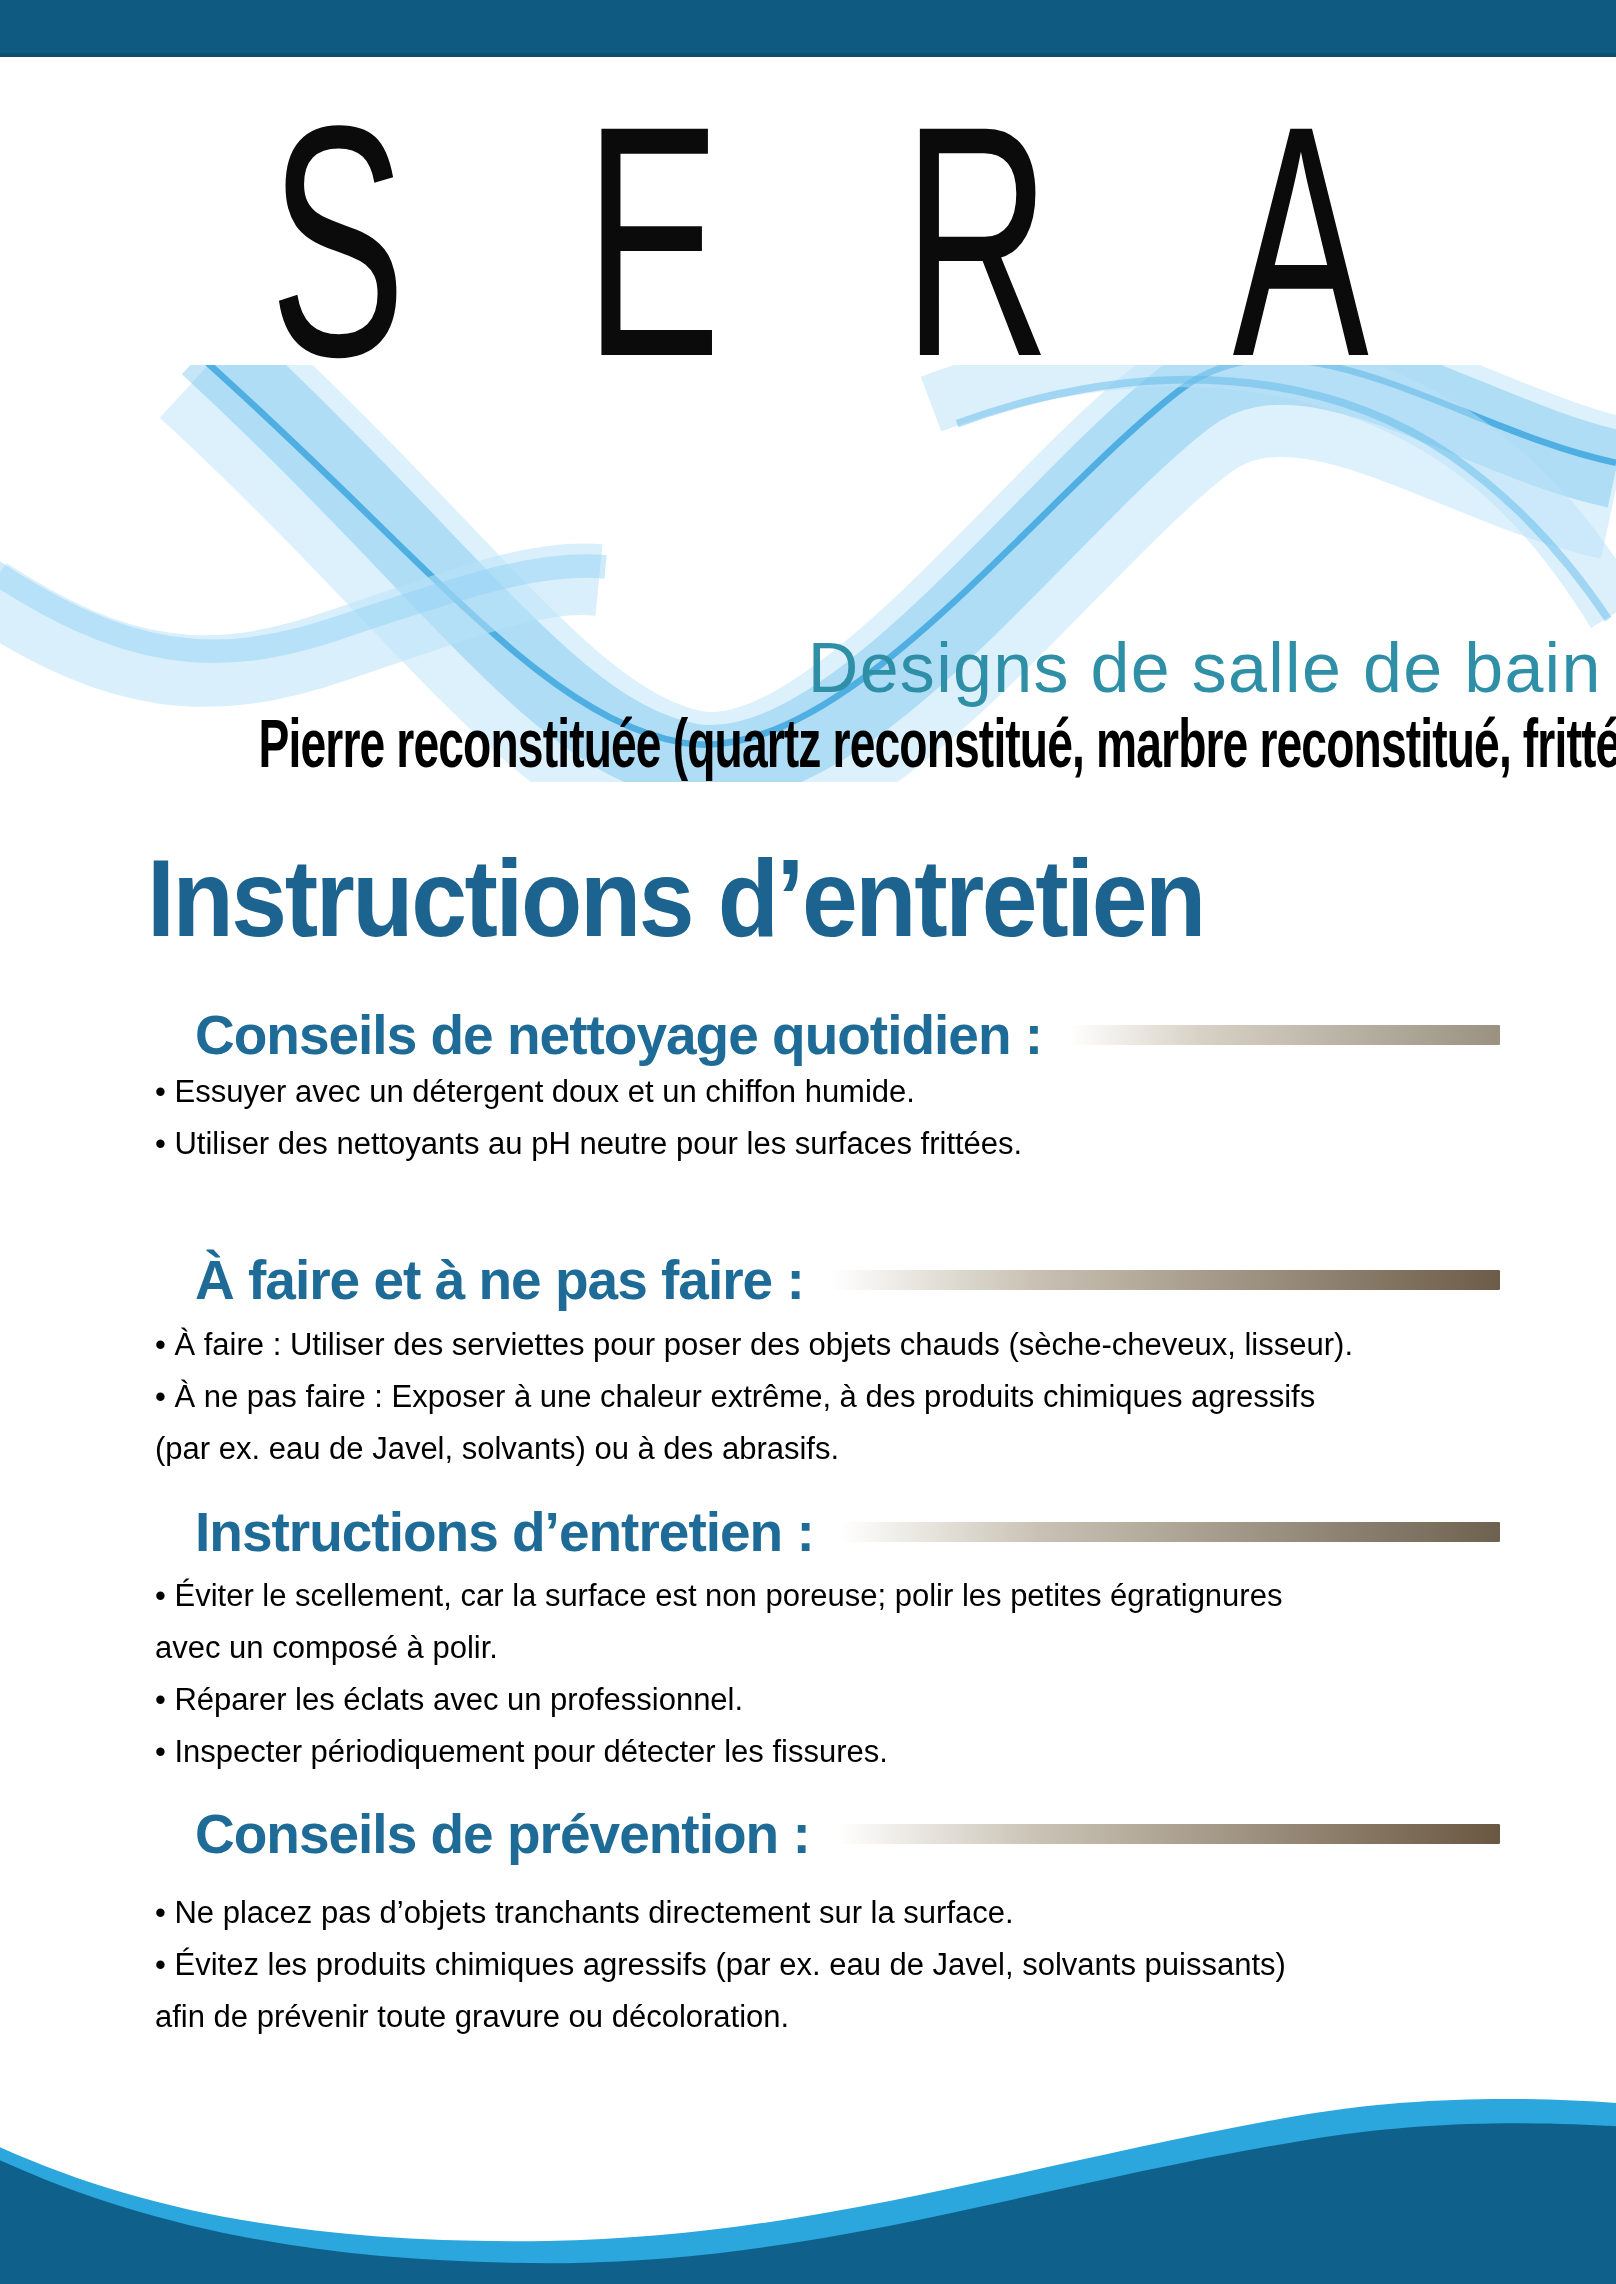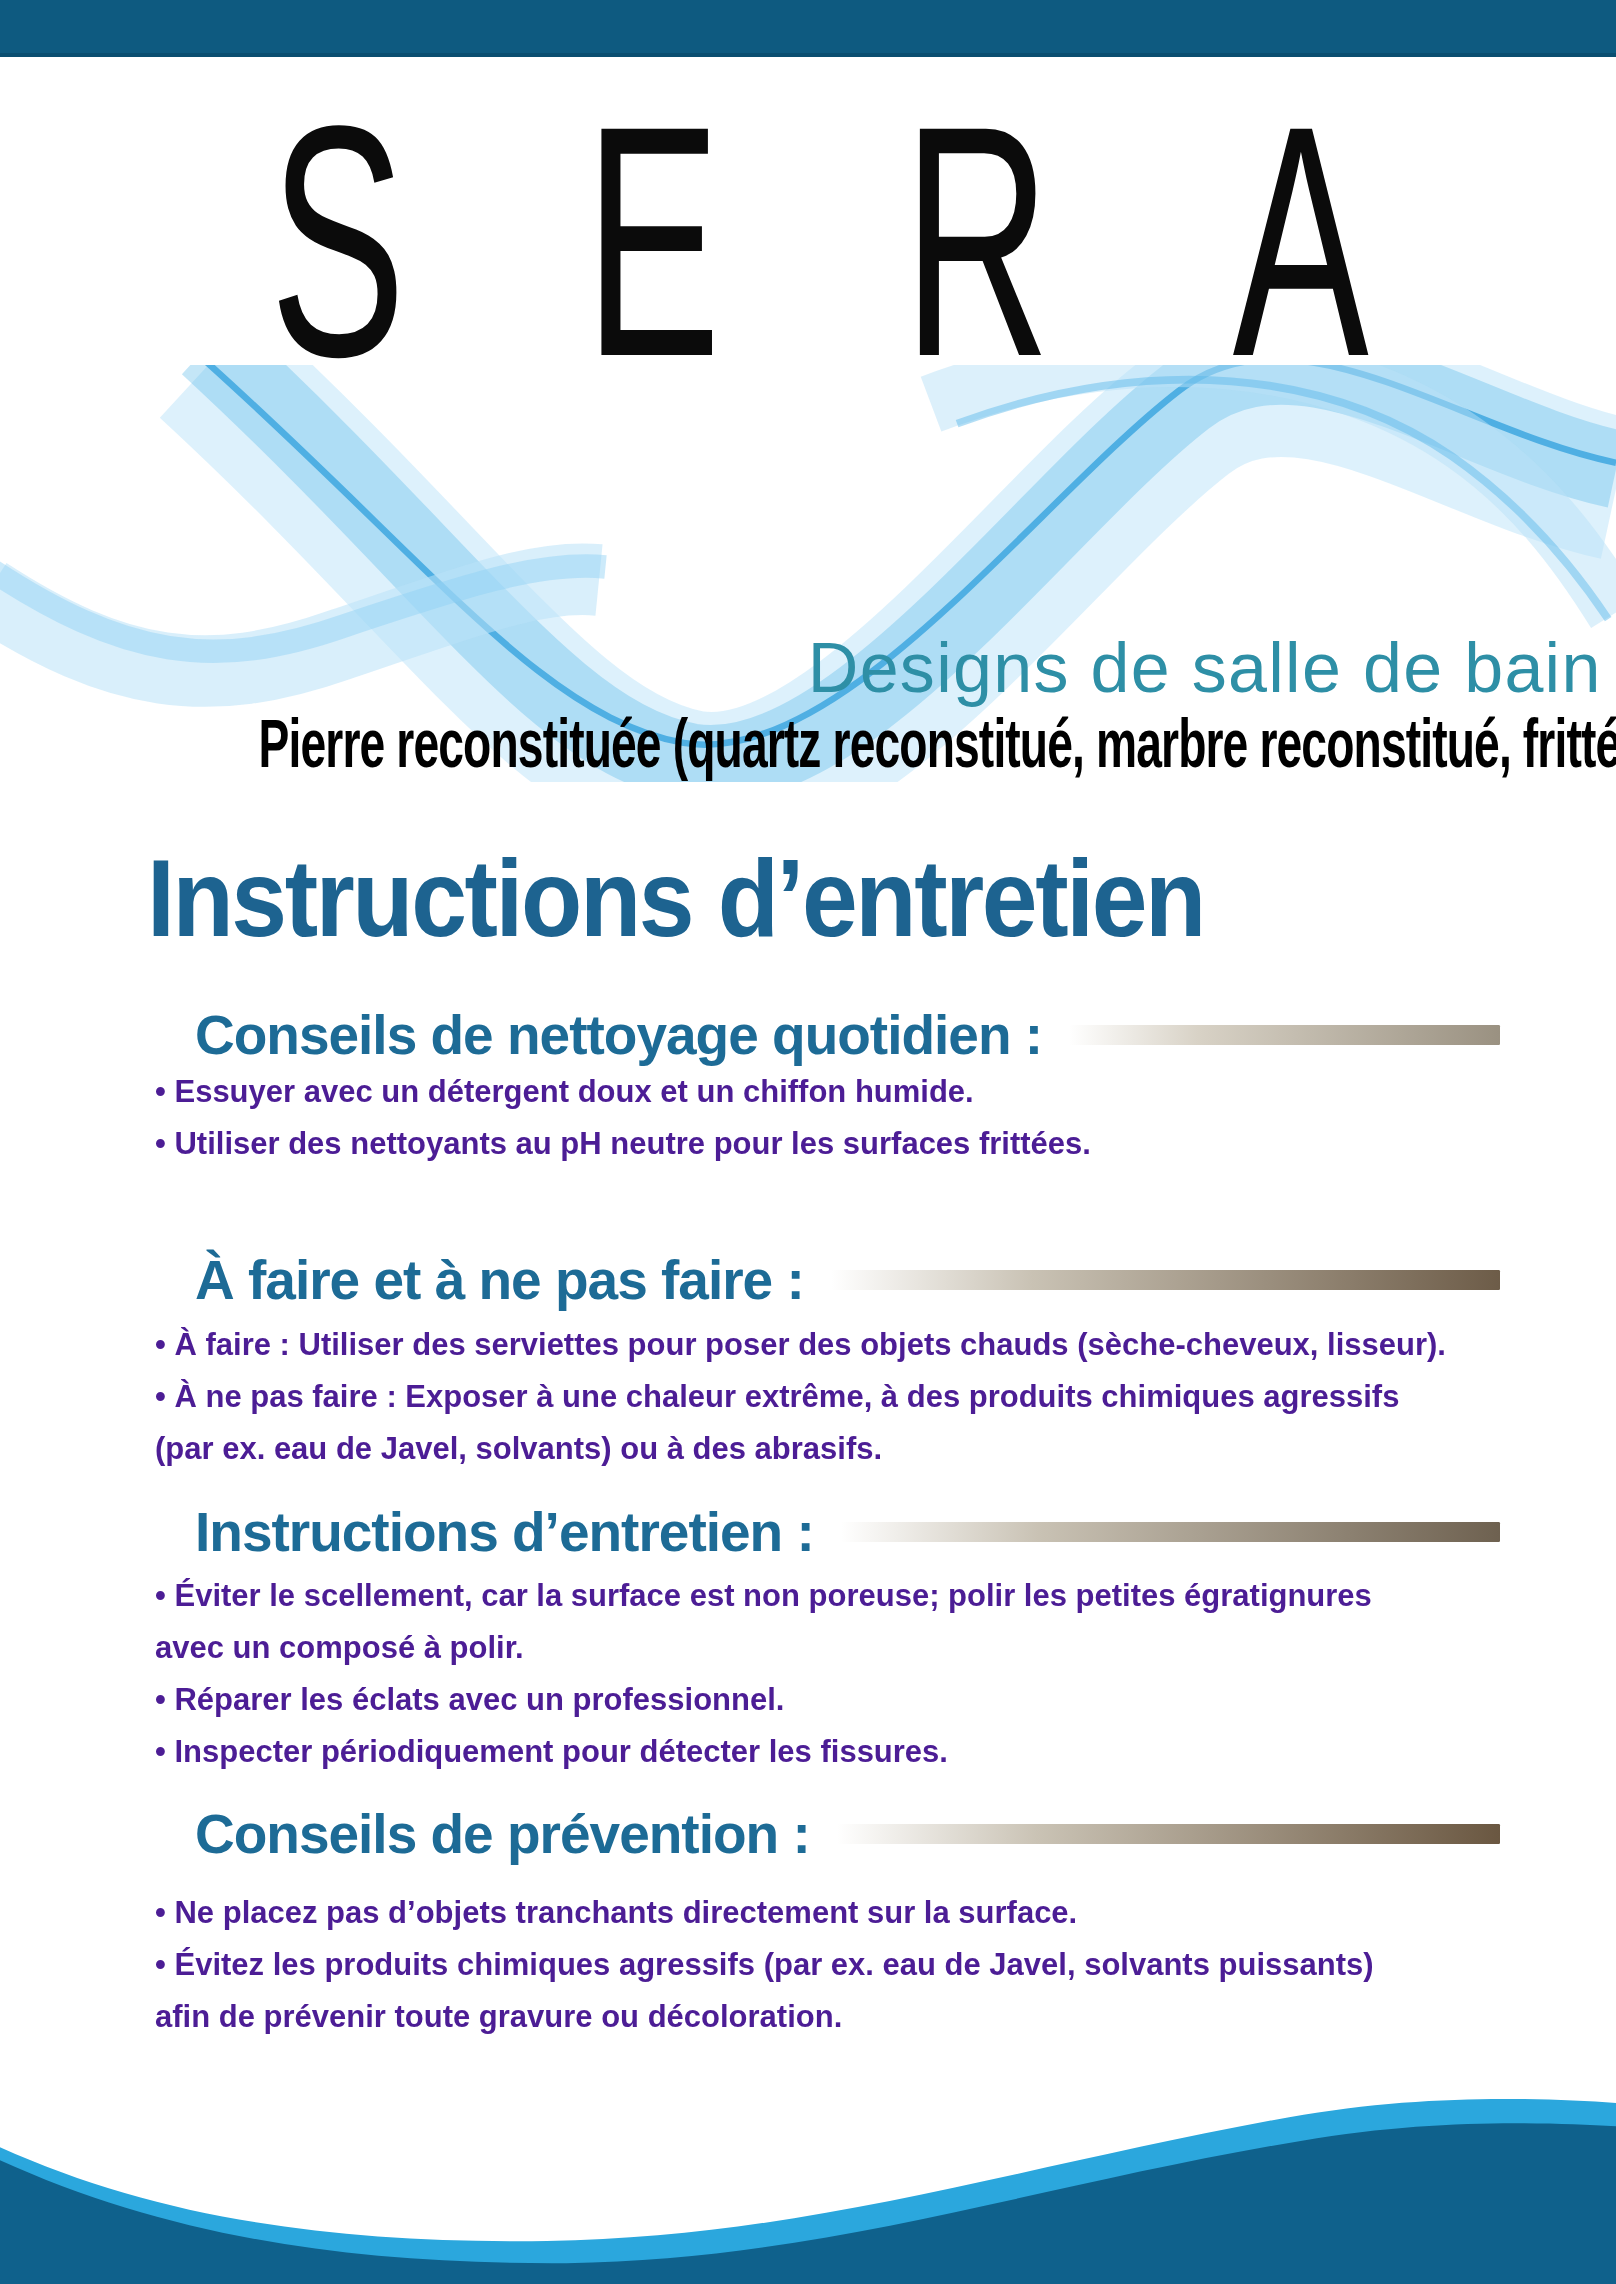--- a/index.html
+++ b/index.html
@@ -34,21 +34,21 @@
     display:flex;align-items:center;gap:27px;margin-left:40px;}
   .sec h2{margin:0;font-size:55px;font-weight:700;letter-spacing:-1px;
     color:#1d6b96;white-space:nowrap;}
   .rule{flex:1;height:19.5px;border-radius:1.3px;}
   .rule0{background:linear-gradient(90deg,#ffffff 0%,#d8d2c6 30%,#9a9181 100%);}
   .rule1{background:linear-gradient(90deg,#ffffff 0%,#c9c2b4 30%,#6d5c48 100%);}
   .rule2{background:linear-gradient(90deg,#ffffff 0%,#c9c2b4 30%,#6e6150 100%);}
   .rule3{background:linear-gradient(90deg,#ffffff 0%,#cac3b5 30%,#6a5741 100%);}
   .sec-0{top:999px;} .sec-1{top:1244px;} .sec-2{top:1496px;} .sec-3{top:1798px;}
   
-  .bullets{position:absolute;left:155px;font-size:31px;color:#4c1d95;font-weight:bold;}
+  .bullets{position:absolute;left:155px;font-size:31px;color:#000000;}
   .bullets .line{height:52px;line-height:52px;white-space:nowrap;}
   .bul-0{top:1066px;} .bul-1{top:1319px;} .bul-2{top:1570px;} .bul-3{top:1887px;}
   
   .wave-bottom{position:absolute;left:0;bottom:0;width:1616px;height:215px;}
 </style>
 </head>
 <body>
 
 <div class="page">
 

